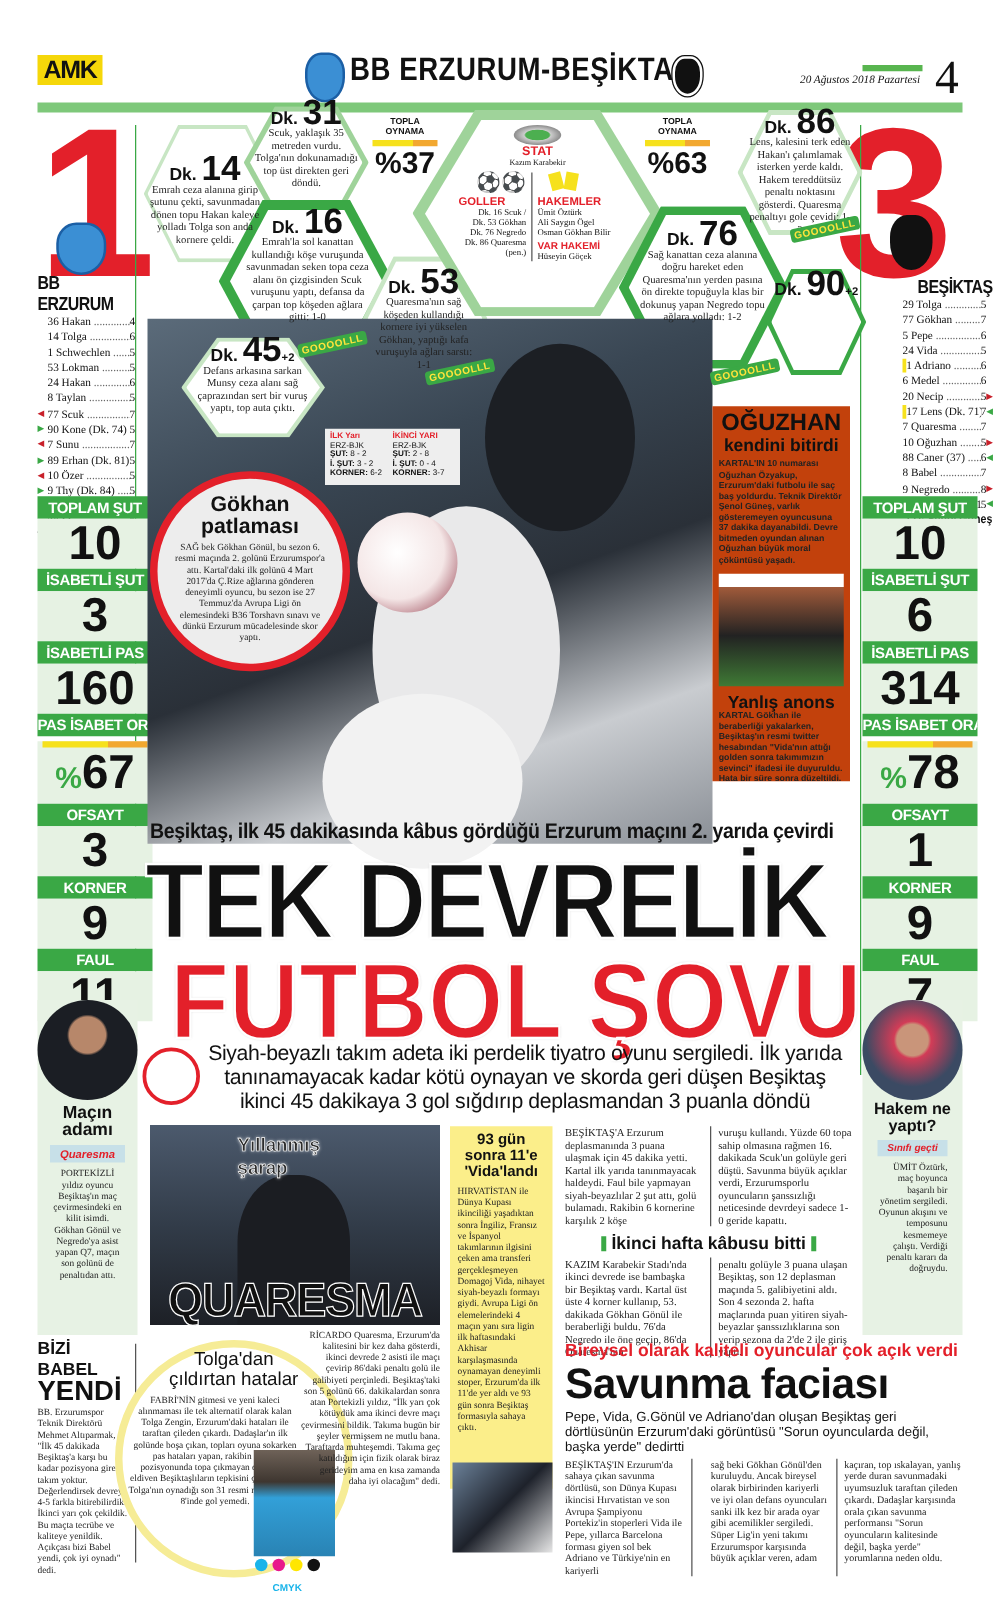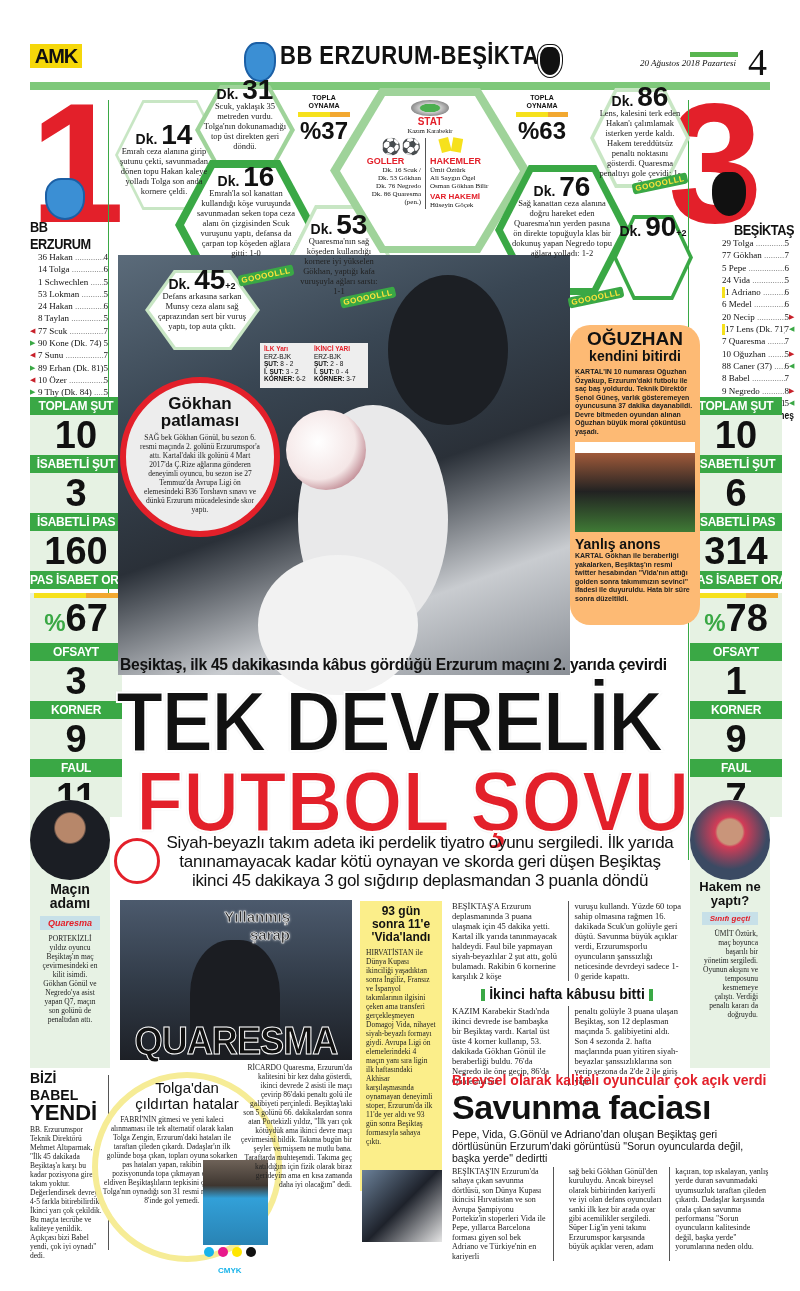--- a/index.html
+++ b/index.html
@@ -373,26 +373,26 @@
         <div><b>KORNER:</b> 3-7</div>
       </div>
   </div>
 </div>
 
 <div class="abs" style="left:120px;top:377px;width:160px;height:160px;border-radius:50%;background:#ededed;border:6px solid #e3202a;text-align:center;padding:12px 14px 0">
   <div style="font-weight:bold;font-size:17px;line-height:17px"><span>Gökhan</span><br><span>patlaması</span></div>
   <div class="body-col" style="font-size:7.5px;line-height:9px;margin-top:4px">SAĞ bek Gökhan Gönül, bu sezon 6. resmi maçında 2. golünü Erzurumspor'a attı. Kartal'daki ilk golünü 4 Mart 2017'da Ç.Rize ağlarına gönderen deneyimli oyuncu, bu sezon ise 27 Temmuz'da Avrupa Ligi ön elemesindeki B36 Torshavn sınavı ve dünkü Erzurum mücadelesinde skor yaptı.</div>
 </div>
 
-<div class="abs" style="left:570px;top:325px;width:130px;height:300px;background:#fdba74;border-radius:20px;padding:4px 5px">
+<div class="abs" style="left:570px;top:325px;width:110px;height:300px;background:#c2410c;border-radius:0;padding:4px 5px">
   <div style="font-weight:bold;font-size:19px;text-align:center;line-height:20px">OĞUZHAN</div>
   <div style="font-weight:bold;font-size:14px;text-align:center;line-height:15px">kendini bitirdi</div>
   <div style="font-size:7px;line-height:8.5px;font-weight:bold;margin-top:4px;color:#222">KARTAL'IN 10 numarası Oğuzhan Özyakup, Erzurum'daki futbolu ile saç baş yoldurdu. Teknik Direktör Şenol Güneş, varlık gösteremeyen oyuncusuna 37 dakika dayanabildi. Devre bitmeden oyundan alınan Oğuzhan büyük moral çöküntüsü yaşadı.</div>
   <div style="height:90px;margin-top:6px;background:linear-gradient(180deg,#fff 0,#fff 12%,#a05a3a 12%,#222 55%,#3f7a35 100%)"></div>
-  <div style="font-weight:bold;font-size:14px;margin-top:4px">Yanlış anons</div>
+  <div style="font-weight:bold;font-size:14px;text-align:center;margin-top:4px">Yanlış anons</div>
   <div style="font-size:7px;line-height:8.5px;font-weight:bold;color:#222">KARTAL Gökhan ile beraberliği yakalarken, Beşiktaş'ın resmi twitter hesabından "Vida'nın attığı golden sonra takımımızın sevinci" ifadesi ile duyuruldu. Hata bir süre sonra düzeltildi.</div>
 </div>
 
 <div id="kicker" class="abs">Beşiktaş, ilk 45 dakikasında kâbus gördüğü Erzurum maçını 2. yarıda çevirdi</div>
 <div id="head1" class="abs">TEK DEVRELİK</div>
 <div id="head2" class="abs">FUTBOL ŞOVU</div>
 <div class="abs" style="left:114px;top:838px;width:46px;height:46px;border-radius:50%;border:3px solid #e3202a;background:#fff"></div>
 <div id="deck" class="abs">Siyah-beyazlı takım adeta iki perdelik tiyatro oyunu sergiledi. İlk yarıda tanınamayacak kadar kötü oynayan ve skorda geri düşen Beşiktaş ikinci 45 dakikaya 3 gol sığdırıp deplasmandan 3 puanla döndü</div>
 
 <div class="abs" style="left:30px;top:800px;width:80px;height:268px;background:#e7f2e4">
@@ -404,21 +404,21 @@
 
 <div class="abs" style="left:690px;top:800px;width:80px;height:268px;background:#e7f2e4">
   <div style="width:80px;height:80px;border-radius:50%;background:radial-gradient(circle at 50% 40%,#c9957a 0 20%,#d23c57 24%,#3b4a63 60%)"></div>
   <div style="font-weight:bold;font-size:13px;text-align:center;line-height:14px;padding:0 6px">Hakem ne yaptı?</div>
   <div style="background:#c7e0e8;color:#e3202a;font-weight:bold;font-style:italic;font-size:8px;text-align:center;margin:4px 12px;padding:2px 0">Sınıfı geçti</div>
   <div class="body-col" style="font-size:7.5px;line-height:9px;text-align:right;padding:0 12px">ÜMİT Öztürk, maç boyunca başarılı bir yönetim sergiledi. Oyunun akışını ve temposunu kesmemeye çalıştı. Verdiği penaltı kararı da doğruydu.</div>
 </div>
 
 <div class="abs" style="left:120px;top:900px;width:232px;height:160px;background:linear-gradient(180deg,#4c5a6d 0%,#323c49 50%,#1d2026 100%);overflow:hidden">
   <div style="position:absolute;left:70px;top:40px;width:90px;height:120px;border-radius:45% 45% 0 0;background:#1b1d22"></div>
-  <div style="position:absolute;left:70px;top:8px;width:100px;text-align:right;font-weight:bold;font-size:15px;line-height:18px;color:#2c2c2c;-webkit-text-stroke:0.5px #fff;text-shadow:0 0 3px #fff">Yıllanmış şarap</div>
+  <div style="position:absolute;left:70px;top:8px;width:100px;text-align:left;font-weight:bold;font-size:15px;line-height:18px;color:#2c2c2c;-webkit-text-stroke:0.5px #fff;text-shadow:0 0 3px #fff">Yıllanmış şarap</div>
 </div>
 <div class="abs" style="left:120px;top:1020px;width:232px;text-align:center;font-weight:900;font-size:38px;letter-spacing:-1px;transform:scaleX(0.95);color:#111;-webkit-text-stroke:1px #fff">QUARESMA</div>
 
 <div class="abs" style="left:360px;top:901px;width:82px;height:290px;background:#fbee8a;padding:4px 6px">
   <div style="font-weight:bold;font-size:12px;text-align:center;line-height:13px">93 gün sonra 11'e 'Vida'landı</div>
   <div class="body-col" style="font-size:7.5px;line-height:9px;margin-top:4px">HIRVATİSTAN ile Dünya Kupası ikinciliği yaşadıktan sonra İngiliz, Fransız ve İspanyol takımlarının ilgisini çeken ama transferi gerçekleşmeyen Domagoj Vida, nihayet siyah-beyazlı formayı giydi. Avrupa Ligi ön elemelerindeki 4 maçın yanı sıra ligin ilk haftasındaki Akhisar karşılaşmasında oynamayan deneyimli stoper, Erzurum'da ilk 11'de yer aldı ve 93 gün sonra Beşiktaş formasıyla sahaya çıktı.</div>
 </div>
 <div class="abs" style="left:362px;top:1170px;width:80px;height:72px;background:linear-gradient(135deg,#6b8199 0,#1e222b 50%,#e6e6e6 100%)"></div>
 
 <div class="abs" style="left:452px;top:901px;width:230px">

